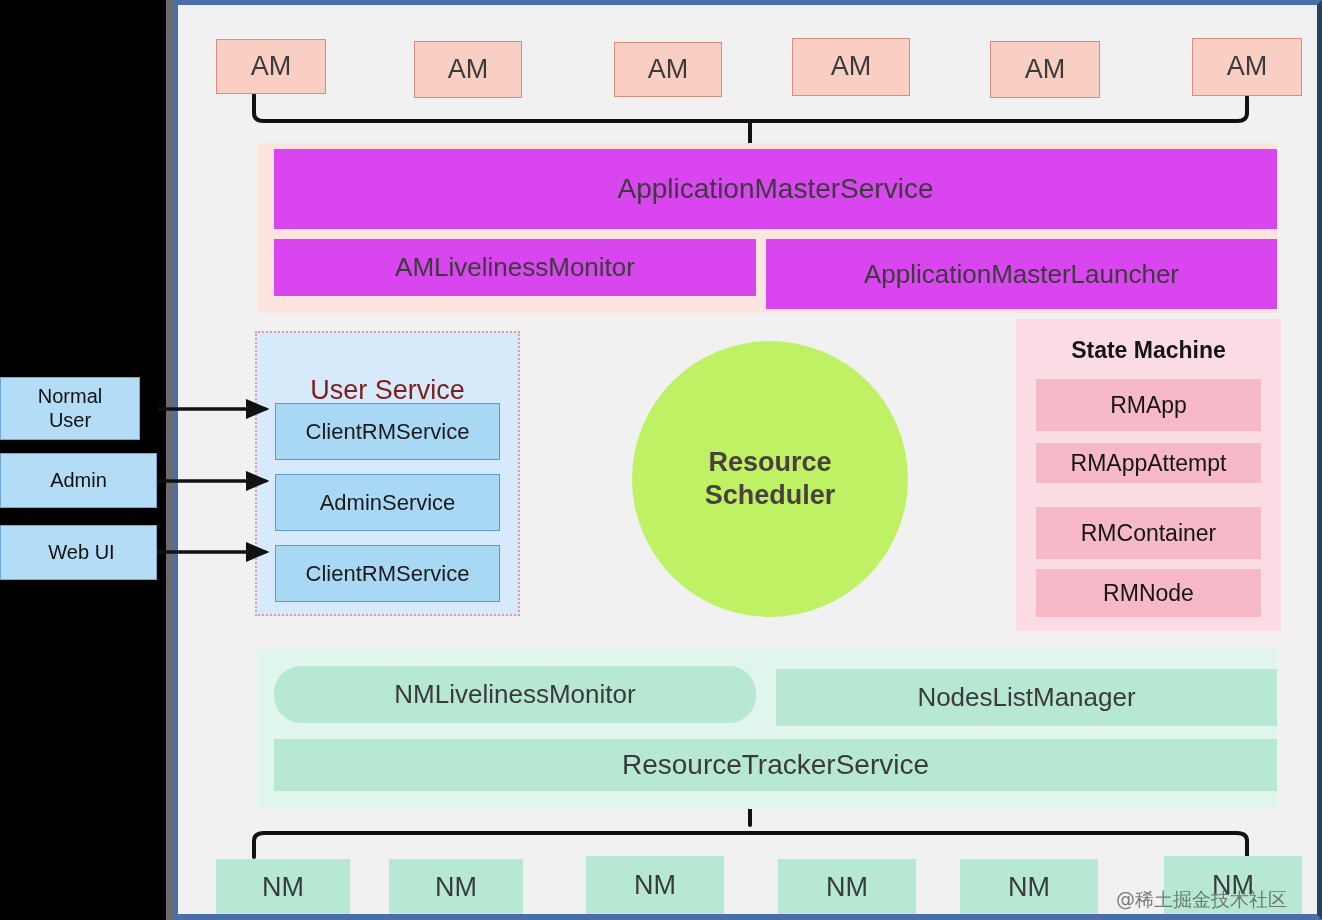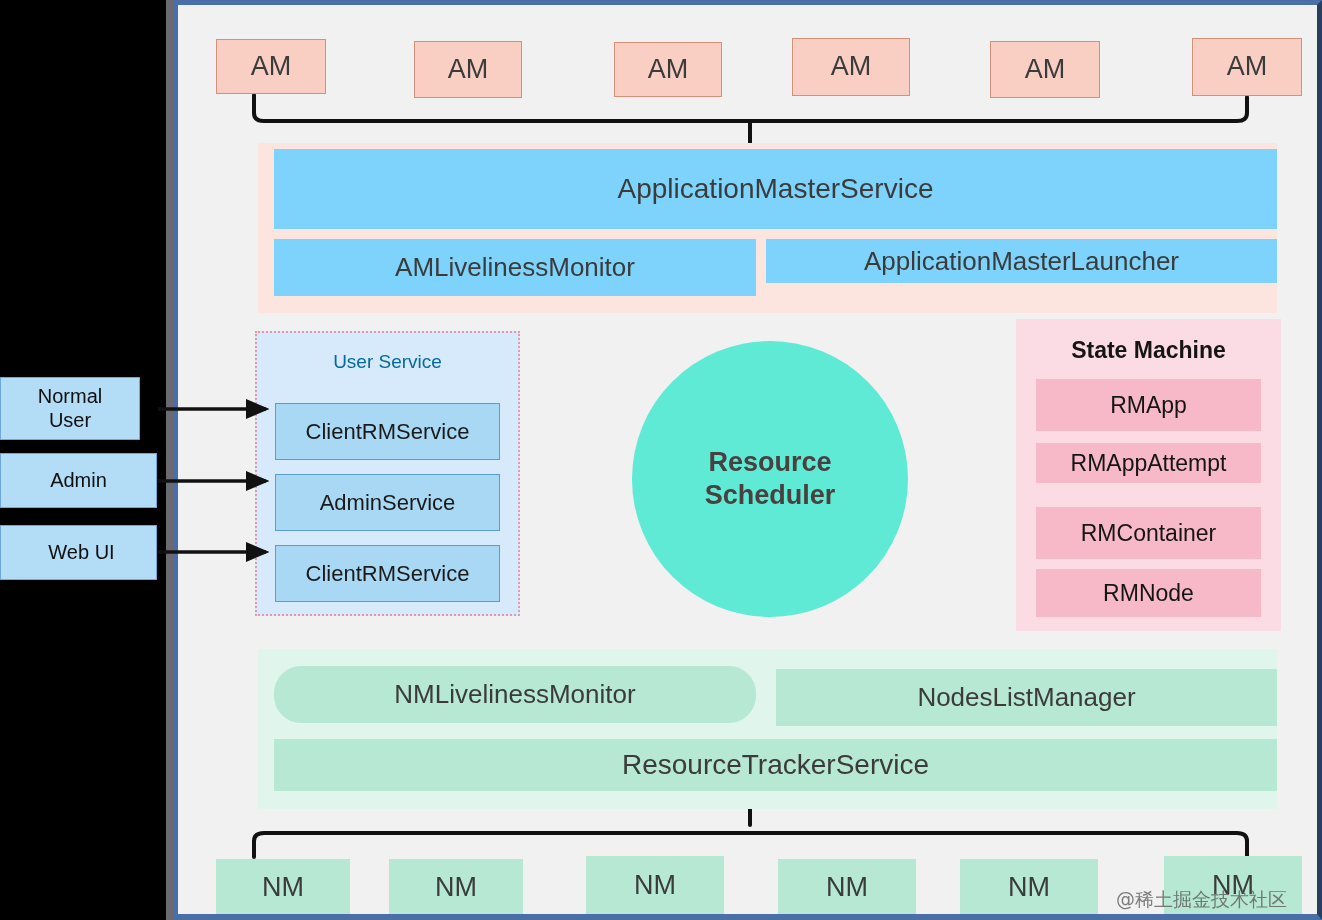--- a/index.html
+++ b/index.html
@@ -88,21 +88,21 @@
     color: #3b3b3b;
   }
 
   
   .pink-panel {
     position: absolute;
     background: #fbe5de;
   }
   .pink-bar {
     position: absolute;
-    background: #7dd3fc;
+    background: #d946ef;
     display: flex;
     align-items: center;
     justify-content: center;
     color: #3b3b3b;
     white-space: nowrap;
   }
 
   
   .green-panel {
     position: absolute;
@@ -122,22 +122,23 @@
   .user-service-panel {
     position: absolute;
     background: #d6eafb;
     border: 2px dotted #e09ab0;
     box-sizing: border-box;
   }
   .user-service-title {
     position: absolute;
     left: 0; right: 0;
     text-align: center;
-    font-size: 19px;
-    color: #0369a1;
+    font-size: 27px;
+    color: #7f1d1d;
+    margin-top: 24px;
   }
   .user-service-item {
     position: absolute;
     background: #a9d8f5;
     border: 1.5px solid #5b9bd5;
     display: flex;
     align-items: center;
     justify-content: center;
     font-size: 22px;
     color: #1a1a1a;
@@ -156,21 +157,21 @@
     font-size: 20px;
     color: #101010;
     box-sizing: border-box;
     line-height: 1.18;
   }
 
   
   .scheduler-circle {
     position: absolute;
     border-radius: 50%;
-    background: #5eead4;
+    background: #bef264;
     display: flex;
     align-items: center;
     justify-content: center;
     text-align: center;
     font-size: 27px;
     font-weight: bold;
     color: #4a4040;
     line-height: 1.22;
   }
 
@@ -266,21 +267,21 @@
       <div class="pink-panel" style="left:80px; top:122px; width:1019px; height:170px;"></div>
 
       <div class="pink-bar" style="left:96px; top:128px; width:1003px; height:80px; font-size:28px;">
         <span>ApplicationMasterService</span>
       </div>
 
       <div class="pink-bar" style="left:96px; top:218px; width:482px; height:57px; font-size:26px;">
         <span>AMLivelinessMonitor</span>
       </div>
 
-      <div class="pink-bar" style="left:588px; top:218px; width:511px; height:44px; font-size:26px;text-align:right;">
+      <div class="pink-bar" style="left:588px; top:218px; width:511px; height:70px; font-size:26px;text-align:right;">
         <span>ApplicationMasterLauncher</span>
       </div>
 
       <div class="user-service-panel" style="left:77px; top:310px; width:265px; height:285px;">
         <div class="user-service-title" style="top:18px;">User Service</div>
       </div>
 
       <div class="user-service-item" style="left:97px; top:382px; width:225px; height:57px;">
         <span>ClientRMService</span>
       </div>

